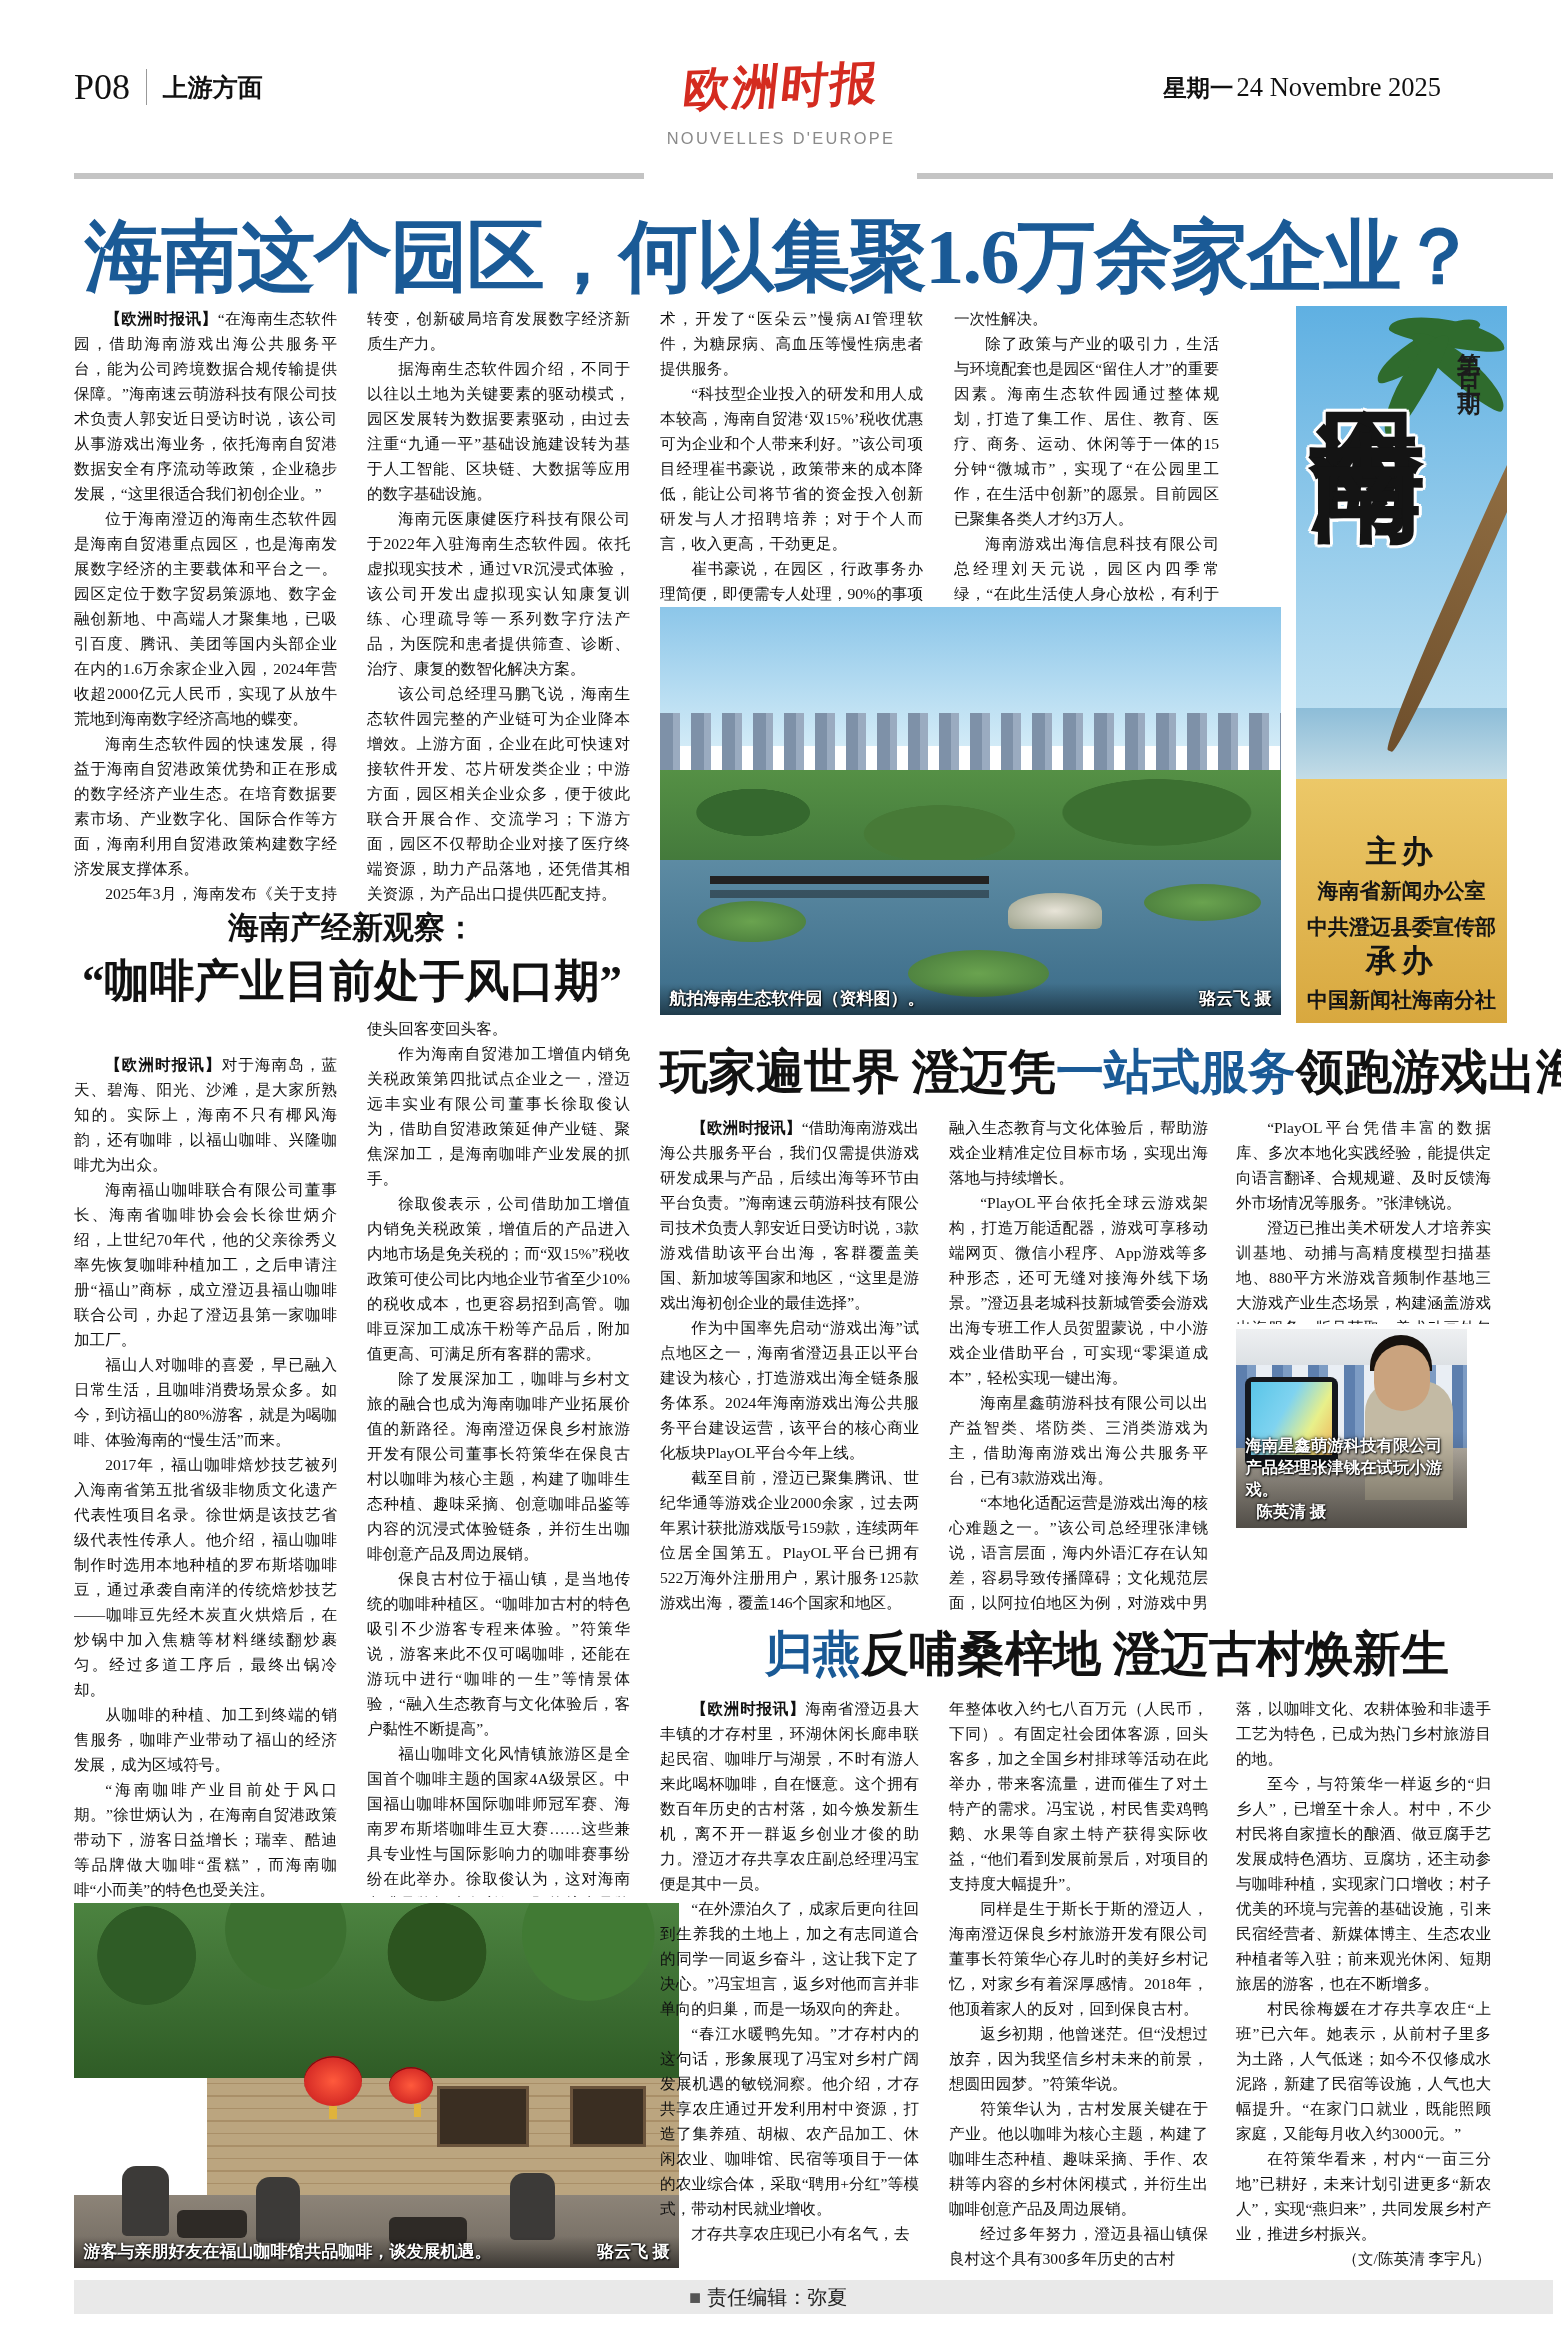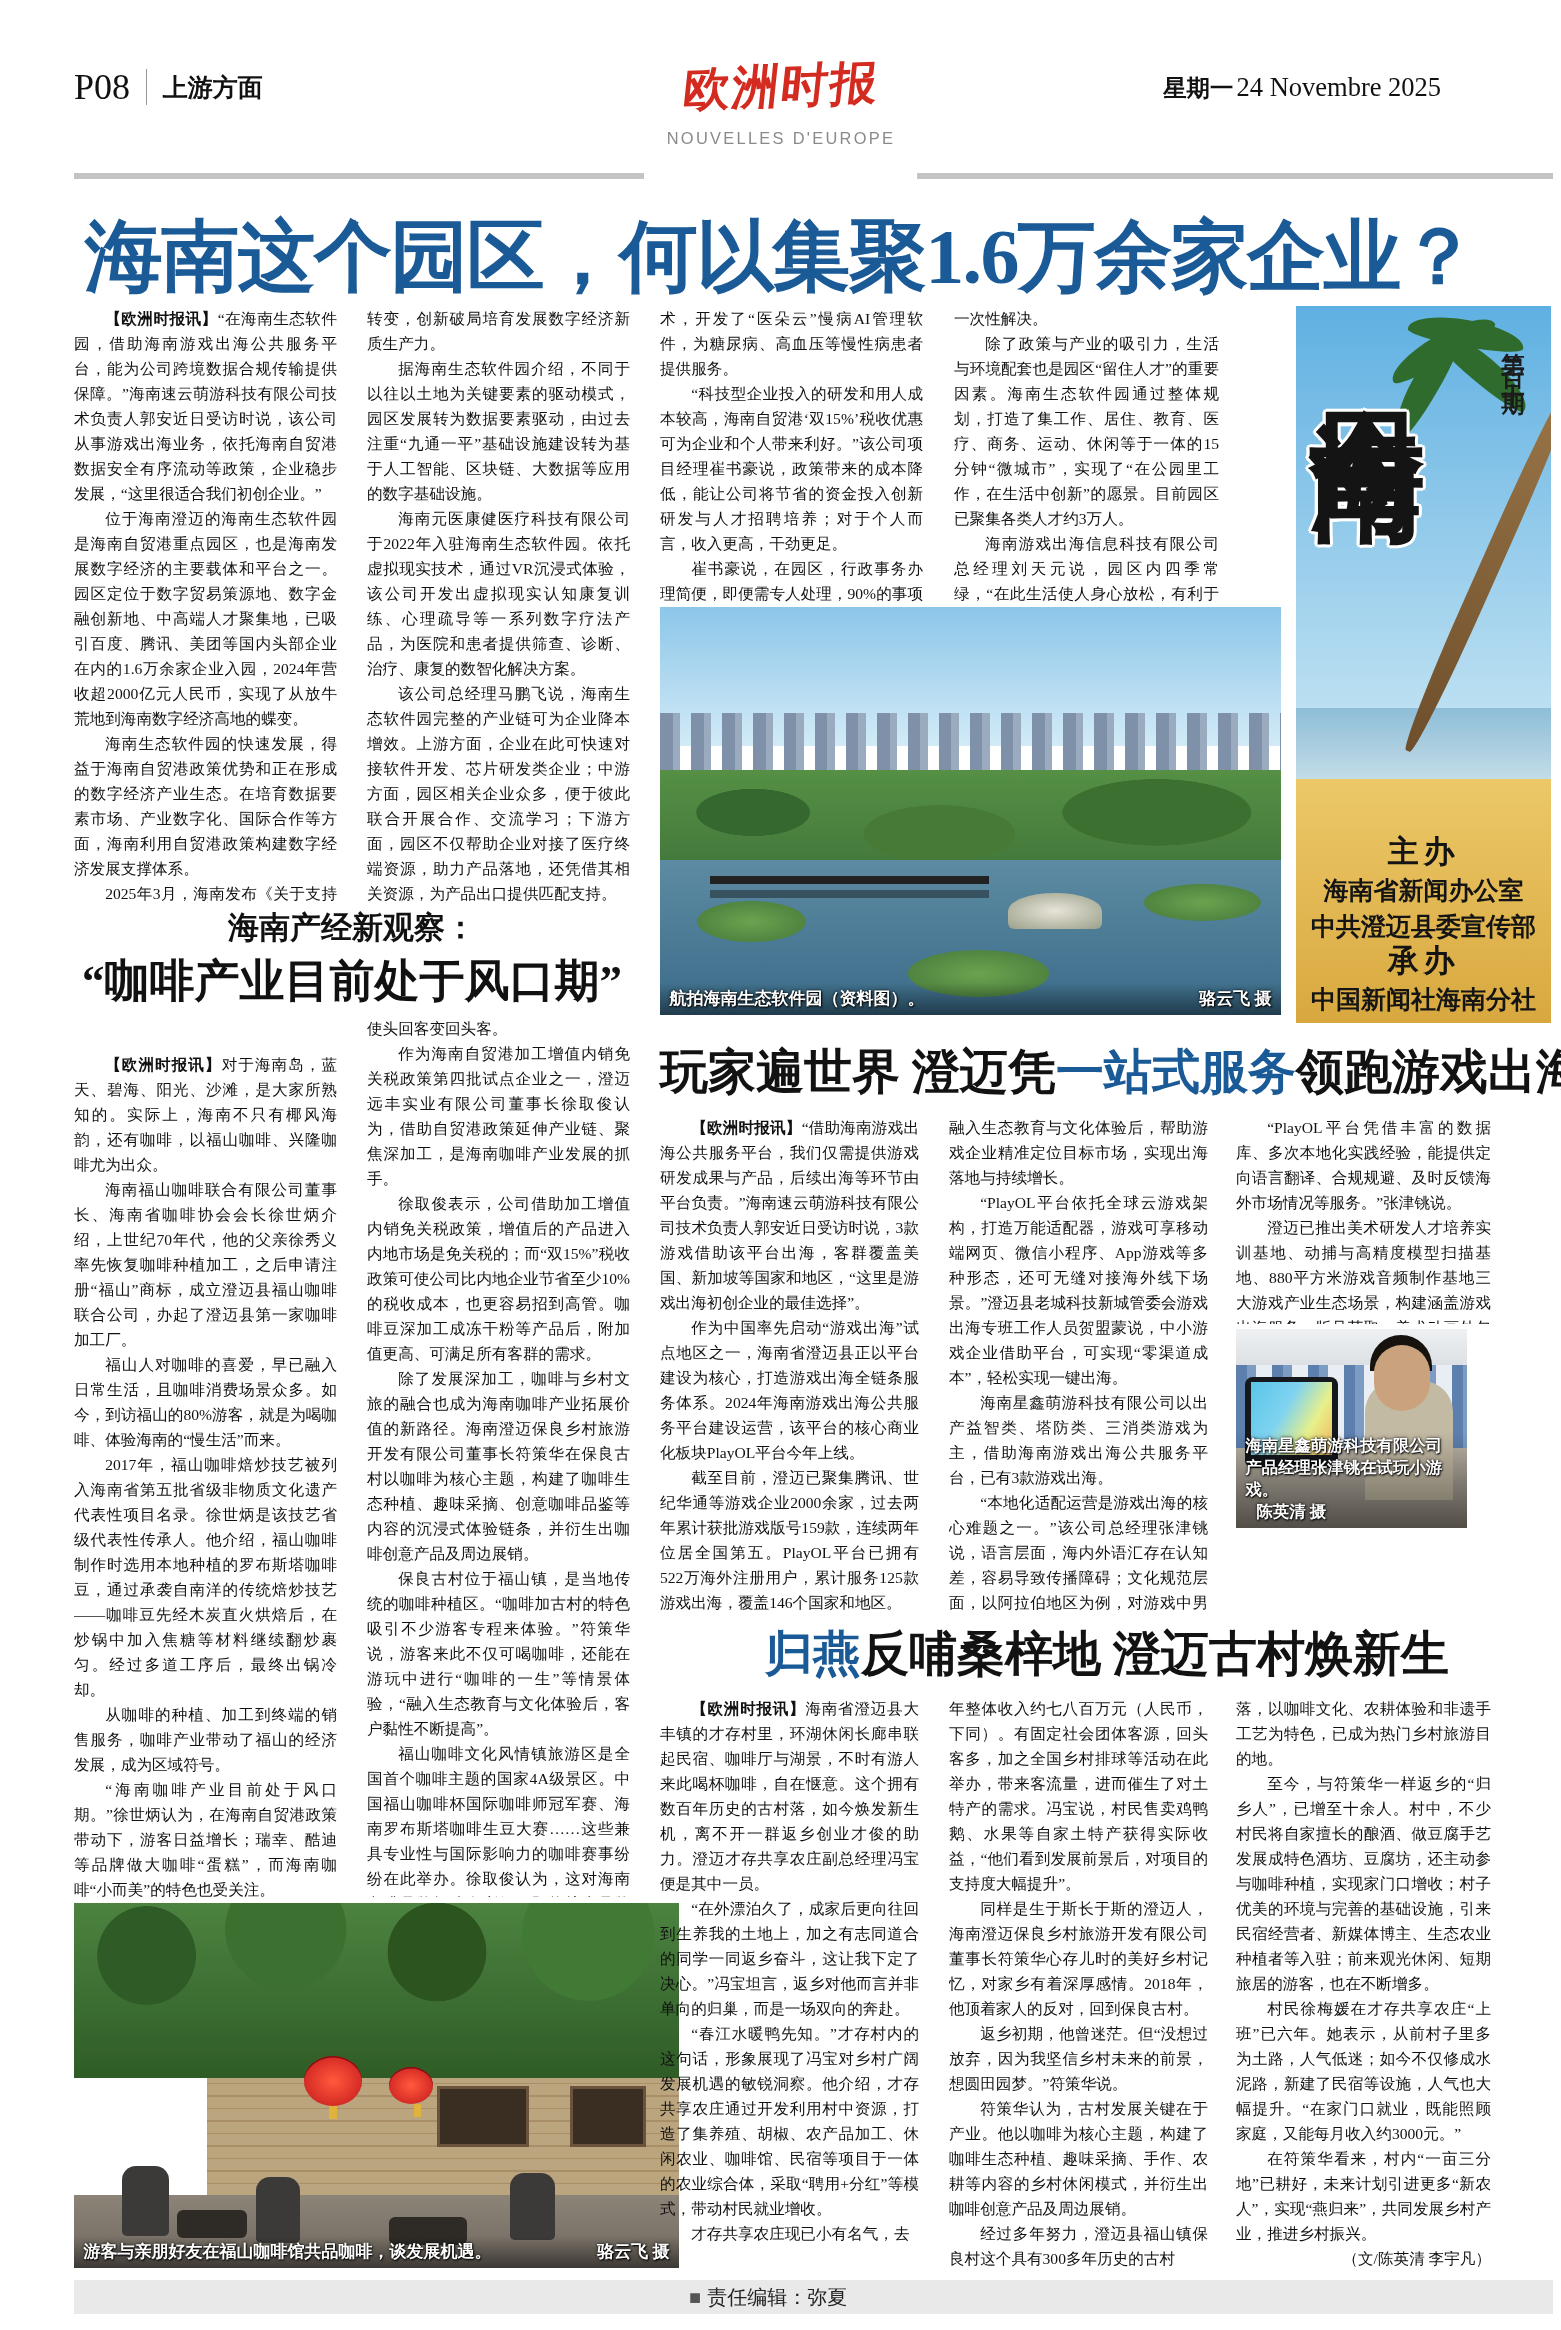--- a/index.html
+++ b/index.html
@@ -86,21 +86,21 @@
   .sb-sand{position:absolute;left:0;top:66%;right:0;bottom:0;background:linear-gradient(#ecc868,#d8a83f);}
   .sb-trunk{position:absolute;left:40%;top:6%;width:20px;height:56%;background:linear-gradient(#9a7648,#6e4f2c);
      border-radius:40%;transform:rotate(24deg);transform-origin:bottom center;}
   .sb-frond{position:absolute;width:117px;height:26.5px;background:#2f6b2d;border-radius:50% 50% 50% 50%/70% 70% 30% 30%;}
   .sb-title{position:absolute;writing-mode:vertical-rl;font-size:116px;line-height:1.05;font-weight:900;
      color:#141414;text-shadow:-3.1px 0 0 #fff,3.1px 0 0 #fff,0 -3.1px 0 #fff,0 3.1px 0 #fff,
      -2.3px -2.3px 0 #fff,2.3px 2.3px 0 #fff,-2.3px 2.3px 0 #fff,2.3px -2.3px 0 #fff;letter-spacing:6.2px;}
   .sb-issue{position:absolute;writing-mode:vertical-rl;font-size:23.4px;font-weight:bold;color:#1c1c1c;letter-spacing:7.8px;}
   .sb-org{position:absolute;left:0;right:0;text-align:center;color:#141414;}
   .sb-role{font-size:31px;font-weight:900;letter-spacing:4.7px;}
-  .sb-name{font-size:25px;font-weight:bold;line-height:36px;white-space:nowrap;}
+  .sb-name{font-size:21px;font-weight:bold;line-height:36px;white-space:nowrap;}
   
   .footer{position:absolute;background:#e9e9e9;display:flex;align-items:center;font-size:20px;color:#222;
           font-family:"Liberation Sans","DejaVu Sans",sans-serif;}
   .footer .sq{color:#555;margin-right:6.2px;}
 </style>
 </head>
 <body>
 
 <div class="page">
 
@@ -156,21 +156,21 @@
     <div class="p1-islet" style="left:40%;top:84%;width:141px;height:47px;"></div>
     <div class="p1-islet" style="left:78%;top:68%;width:117px;height:37px;"></div>
     <div class="p1-bridge"></div>
     <div class="p1-dome"></div>
     <div class="cap">
       <span>航拍海南生态软件园（资料图）。</span>
       <span class="credit">骆云飞 摄</span>
     </div>
   </div>
 
-  <div class="sidebar" style="left:1296px;top:306px;width:211px;height:717px;padding-left:44px;">
+  <div class="sidebar" style="left:1296px;top:306px;width:211px;height:717px;">
     <div class="sb-sky"></div>
     <div class="sb-sea"></div>
     <div class="sb-sand"></div>
     <div class="sb-trunk"></div>
     <div class="sb-frond" style="left:34%;top:4%;transform:rotate(-30deg);"></div>
     <div class="sb-frond" style="left:44%;top:2%;transform:rotate(10deg);"></div>
     <div class="sb-frond" style="left:50%;top:7%;transform:rotate(40deg);"></div>
     <div class="sb-frond" style="left:28%;top:9%;transform:rotate(-60deg);"></div>
     <div class="sb-title" style="left:9.4px;top:11px;height:515px;">今日海南</div>
     <div class="sb-issue" style="right:22px;top:28px;height:250px;">第二百一十期</div>

